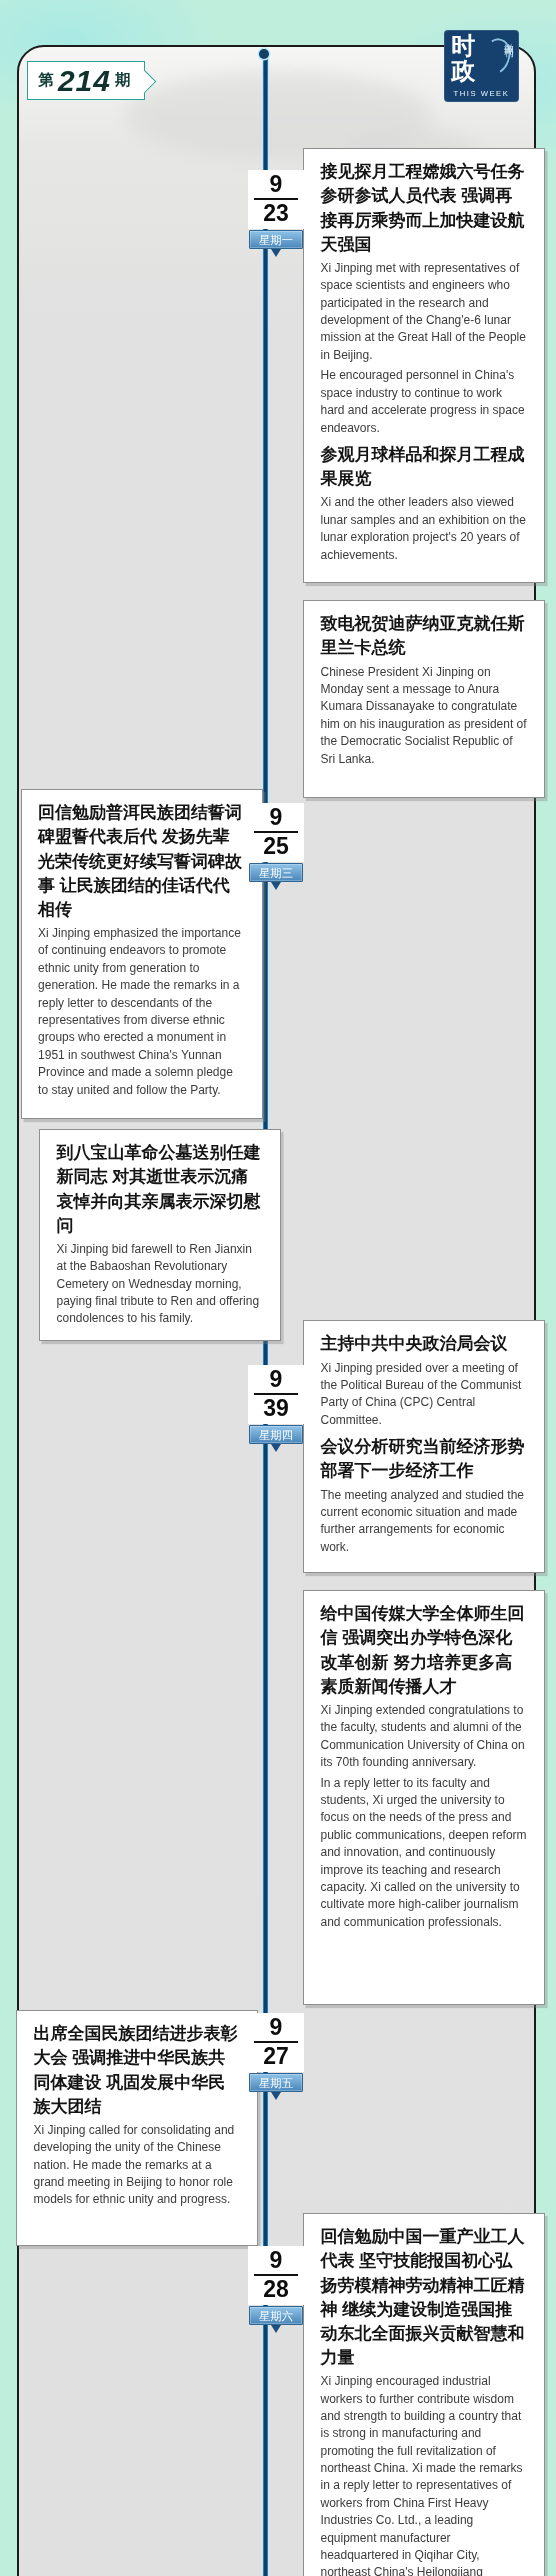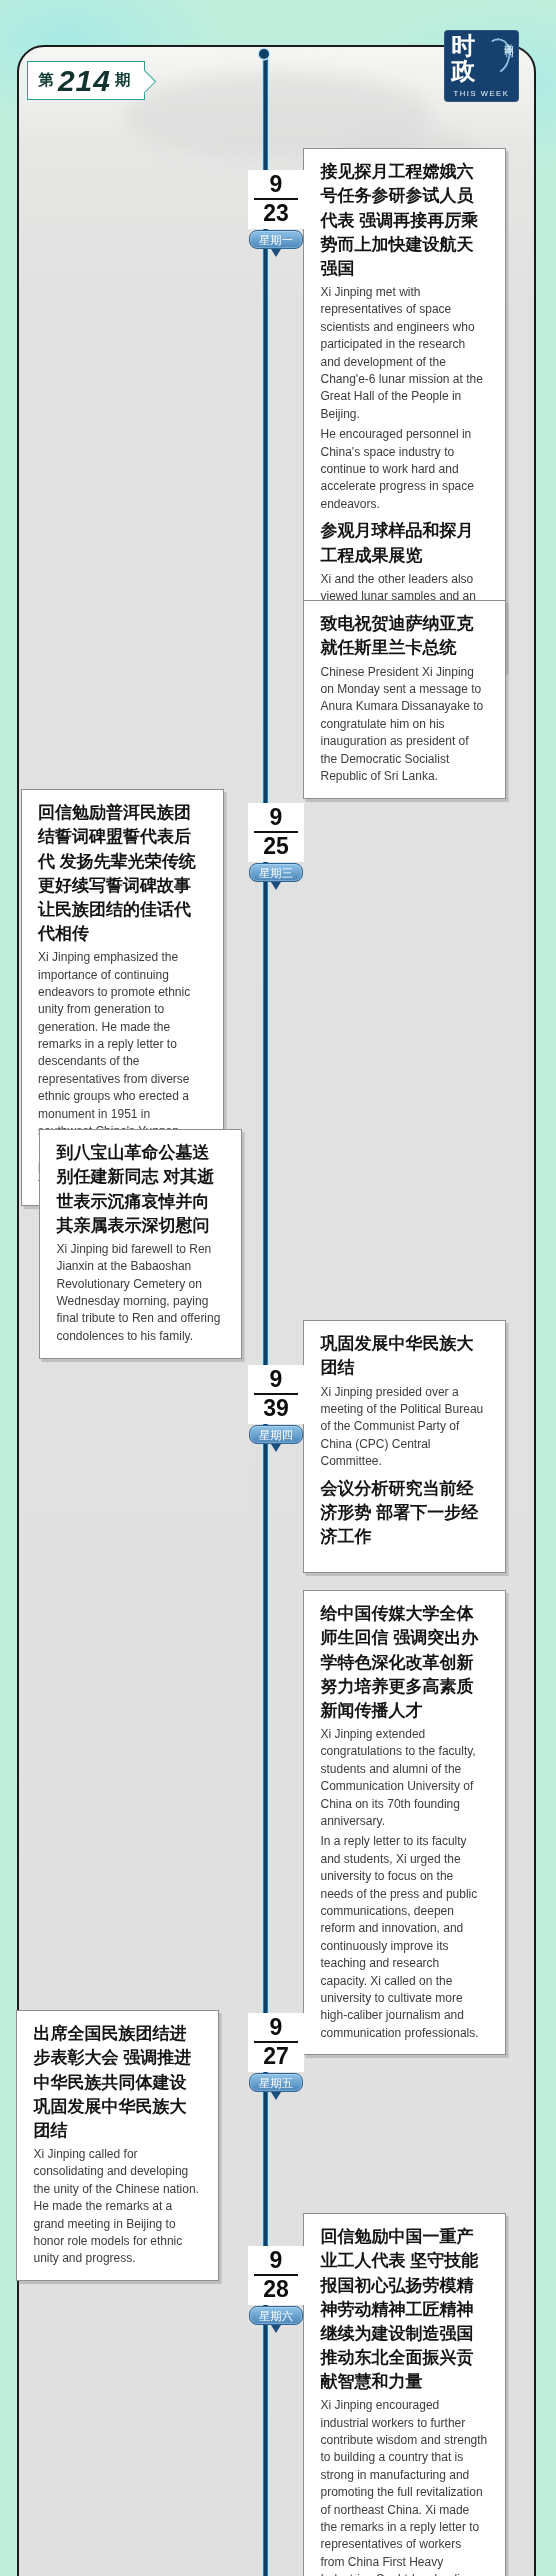--- a/index.html
+++ b/index.html
@@ -55,30 +55,30 @@
   .tl-dot{position:absolute;left:259px;top:49px;width:10.3px;height:10.3px;border-radius:50%;
     background:#123f66;box-shadow:0 0 0 1.5px #bfe9f6;z-index:2;}
 
   
   .marker{position:absolute;left:248px;width:56px;z-index:4;}
   .date-box{background:#ffffff;width:56px;padding:3.1px 0 4.1px;text-align:center;}
   .date-month,.date-day{font-size:23px;font-weight:800;color:#0d0d0d;line-height:1.0;}
   .date-sep{width:44px;height:2.1px;background:#111;margin:2.1px auto;}
   .weekday-badge{
     margin-top:1px;width:54px;margin-left:1px;height:18.5px;line-height:18.5px;text-align:center;
-    color:#fff;font-size:11.3px;border-radius:8px;border:0.5px solid #2f6593;box-sizing:border-box;
+    color:#fff;font-size:11.3px;border-radius:1px;border:0.5px solid #2f6593;box-sizing:border-box;
     background:linear-gradient(180deg,#8fc3e8,#4a86ba);
     box-shadow:inset 0 0 0 1px rgba(255,255,255,.25);
   }
   .badge-tail{width:0;height:0;margin:0 auto;border-left:5.7px solid transparent;
     border-right:5.7px solid transparent;border-top:8.2px solid #1d4e7e;}
 
   
   .card{
-    position:absolute;width:203px;background:#ffffff;border:1px solid #8f8f8f;
+    position:absolute;width:242px;background:#ffffff;border:1px solid #8f8f8f;
     box-shadow:2.6px 3.1px 0 rgba(130,130,130,.35);padding:11.3px 16.5px;box-sizing:border-box;z-index:3;
   }
   .card .zh{font-size:17px;font-weight:700;color:#141414;line-height:1.42;margin:6.2px 0 2.1px;}
   .card .en{font-size:12px;color:#3c3c3c;line-height:1.45;margin:3.1px 0 1px;}
   .card > :first-child{margin-top:0;}
 </style>
 </head>
 <body>
 
 <div class="container"></div>
@@ -167,23 +167,24 @@
     </div>
     <div class="card" style="top: 789px; left: 20.6px; min-height: 330px;">
       <div class="zh">回信勉励普洱民族团结誓词碑盟誓代表后代 发扬先辈光荣传统更好续写誓词碑故事 让民族团结的佳话代代相传</div>
       <div class="en">Xi Jinping emphasized the importance of continuing endeavors to promote ethnic unity from generation to generation. He made the remarks in a reply letter to descendants of the representatives from diverse ethnic groups who erected a monument in 1951 in southwest China's Yunnan Province and made a solemn pledge to stay united and follow the Party.</div>
     </div>
     <div class="card" style="top: 1129px; left: 39px; min-height: 202px;">
       <div class="zh">到八宝山革命公墓送别任建新同志 对其逝世表示沉痛哀悼并向其亲属表示深切慰问</div>
       <div class="en">Xi Jinping bid farewell to Ren Jianxin at the Babaoshan Revolutionary Cemetery on Wednesday morning, paying final tribute to Ren and offering condolences to his family.</div>
     </div>
     <div class="card" style="top: 1320px; left: 303px; min-height: 253px;">
-      <div class="zh">巩固发展中华民族大团结</div>
+      <div class="zh">主持中共中央政治局会议</div>
       <div class="en">Xi Jinping presided over a meeting of the Political Bureau of the Communist Party of China (CPC) Central Committee.</div>
       <div class="zh">会议分析研究当前经济形势 部署下一步经济工作</div>
+      <div class="en">The meeting analyzed and studied the current economic situation and made further arrangements for economic work.</div>
     </div>
     <div class="card" style="top: 1590px; left: 303px; min-height: 415px;">
       <div class="zh">给中国传媒大学全体师生回信 强调突出办学特色深化改革创新 努力培养更多高素质新闻传播人才</div>
       <div class="en">Xi Jinping extended congratulations to the faculty, students and alumni of the Communication University of China on its 70th founding anniversary.</div>
       <div class="en">In a reply letter to its faculty and students, Xi urged the university to focus on the needs of the press and public communications, deepen reform and innovation, and continuously improve its teaching and research capacity. Xi called on the university to cultivate more high-caliber journalism and communication professionals.</div>
     </div>
     <div class="card" style="top: 2010px; left: 16px; min-height: 236px;">
       <div class="zh">出席全国民族团结进步表彰大会 强调推进中华民族共同体建设 巩固发展中华民族大团结</div>
       <div class="en">Xi Jinping called for consolidating and developing the unity of the Chinese nation. He made the remarks at a grand meeting in Beijing to honor role models for ethnic unity and progress.</div>
     </div>

